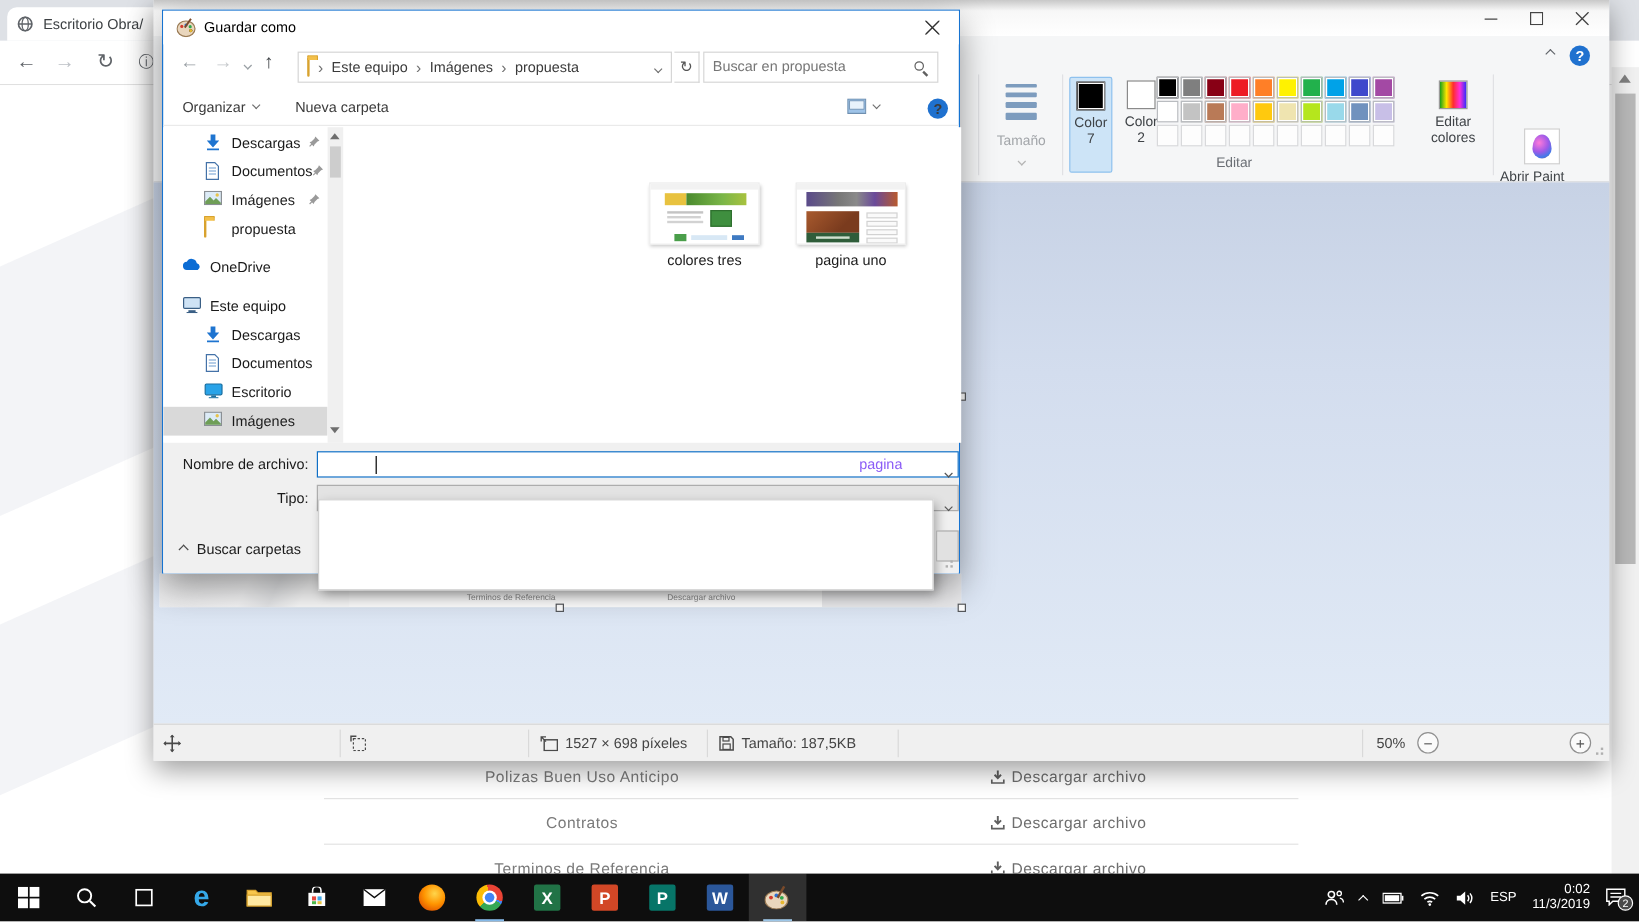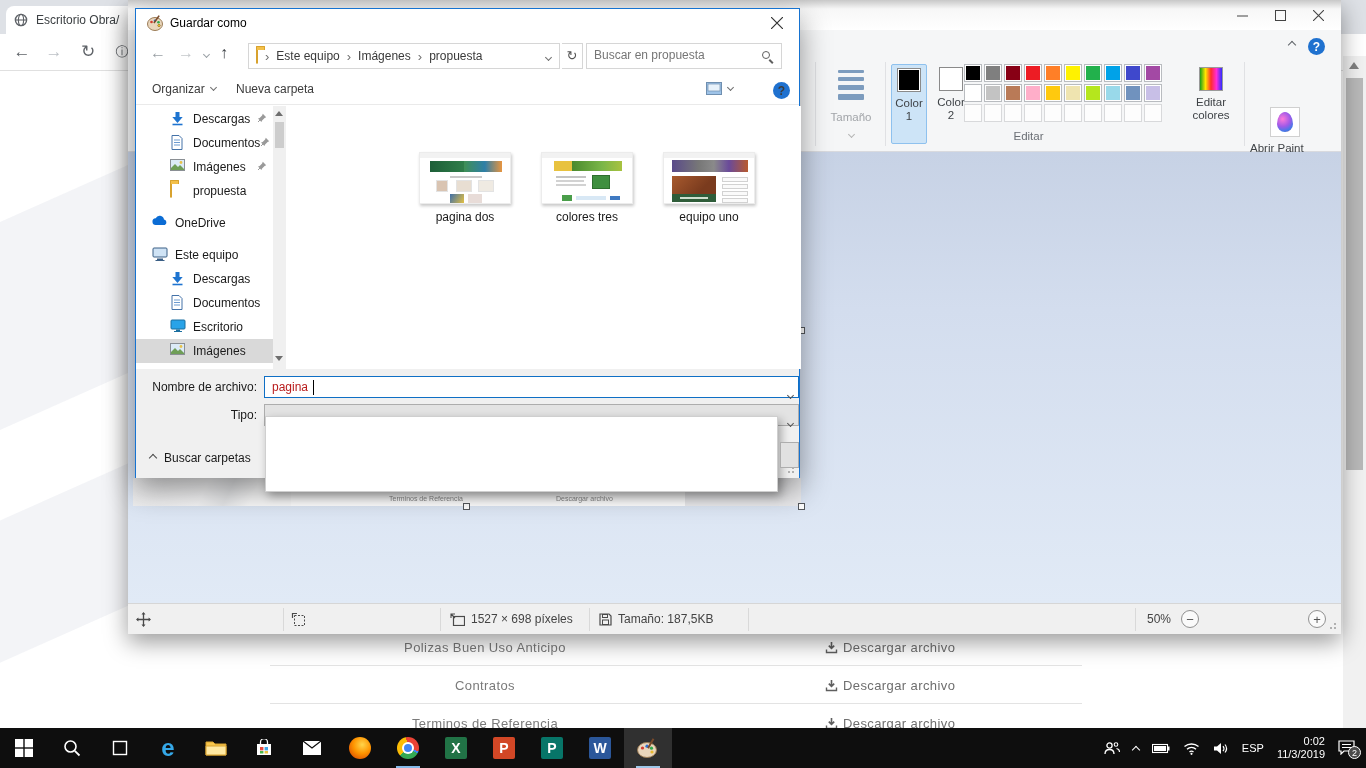--- a/index.html
+++ b/index.html
@@ -129,21 +129,21 @@
   .filearea { position:absolute; left:152px; top:0; width:513px; height:100%; background:#fff; }
   .fitem { position:absolute; width:110px; text-align:center; }
   .fthumb { width:92px; height:52px; margin:0 auto; background:#fff; border:1px solid #ececec;
             box-shadow:1px 2px 3px rgba(0,0,0,.22); position:relative; overflow:hidden; }
   .fname { margin-top:6px; font-size:12px; color:#1a1a1a; }
   .d-bottom { position:absolute; left:0; top:360px; width:100%; height:109px; background:#f0f0f0; }
   .fn-label { position:absolute; right:542px; width:130px; text-align:right; font-size:12px; color:#1a1a1a; }
   .combo { position:absolute; left:128px; width:535px; height:22px; background:#fff; }
   .combo .chevslot { position:absolute; right:5px; top:7px; }
   .fn-combo { top:7px; border:1px solid #0f6fc5; }
-  .fn-text { position:absolute; left:7px; top:3px; font-size:12px; color:#b91c1c; }
+  .fn-text { position:absolute; left:7px; top:3px; font-size:12px; color:#8b5cf6;text-align:right; }
   .caret { position:absolute; left:48px; top:3px; width:1px; height:15px; background:#000; }
   .tipo-combo { top:35px; border:1px solid #adadad; background:#e3e3e3; }
   .autocomplete-pop { position:absolute; left:129px; top:47px; width:513px; height:76px; background:#fff;
                       border:1px solid #cfcfcf; box-shadow:3px 4px 9px rgba(0,0,0,.33); }
   .hidefolders { position:absolute; left:14px; top:82px; display:flex; align-items:center; gap:8px;
                  font-size:12px; color:#1a1a1a; }
   .btn-sliver { position:absolute; left:644px; top:73px; width:19px; height:26px; background:#e1e1e1;
                 border:1px solid #adadad; }
   .chev { display:inline-block; width:6px; height:6px; border-right:1.5px solid #555;
           border-bottom:1.5px solid #555; }
@@ -268,21 +268,21 @@
           <i style="width:26px;height:5px;margin-bottom:4px"></i>
           <i style="width:26px;height:6px"></i>
         </span>
         <div class="gray-label">Tamaño</div>
         <span class="chev down small" style="border-color:#b5b5b5;margin-top:2px"></span>
       </div>
       <div class="rb-sep" style="left:757px"></div>
 
       <div class="colorbox" style="left:763px;background:#cde4f7;border:1px solid #8ec1ee">
         <div class="swatch-big" style="background: rgb(0, 0, 0);"></div>
-        <div class="dark-label">Color 1</div>
+        <div class="dark-label">Color 7</div>
       </div>
       <div class="colorbox" style="left:805px">
         <div class="swatch-big" style="background: rgb(255, 255, 255);"></div>
         <div class="dark-label">Color 2</div>
       </div>
 
       <div class="palette">
         <div class="pal-row">
           <div class="pal-cell" style="background: rgb(0, 0, 0);"></div>
           <div class="pal-cell" style="background: rgb(127, 127, 127);"></div>
@@ -445,21 +445,21 @@
             <i></i>
           </span>
       </div>
     </div>
 
     <div class="d-toolbar">
       <span class="tool-item" style="left:16px">
         <span>Organizar</span>
         <span class="chev down small" style="border-color:#6f6f6f;margin-top:-3px"></span>
       </span>
-      <span class="tool-item" style="left:100px">
+      <span class="tool-item" style="left:110px">
         <span>Nueva carpeta</span>
       </span>
       <span class="tool-item" style="left:570px">
         <svg width="16" height="13" viewBox="0 0 16 13">
           <rect x="0.5" y="0.5" width="15" height="12" fill="#9ec3e8" stroke="#6f8fb0"></rect>
           <rect x="2" y="2" width="12" height="7" fill="#e8f2fb" stroke="#6f8fb0" stroke-width=".7"></rect>
         </svg>
         <span class="chev down small" style="border-color:#6f6f6f;margin-top:-3px"></span>
       </span>
       <span class="tool-item help-circle" style="left:637px;width:17px;height:17px;font-size:12px">?</span>
@@ -575,34 +575,20 @@
         </div>
       </div>
       <div class="side-scroll">
         <div class="tri-up abs" style="left:2px;top:5px"></div>
         <div class="ss-thumb"></div>
         <div class="tri-down abs" style="left:2px;top:250px"></div>
       </div>
 
       <div class="filearea">
 
-        <div class="fitem" style="left:122px;top:46px">
-          <div class="fthumb">
-            <div class="abs" style="left:0;top:0;width:92px;height:5px;background:#f2f2f2"></div>
-            <div class="abs" style="left:10px;top:8px;width:34px;height:11px;background:linear-gradient(90deg,#1d5f38,#2f7d4a)"></div>
-            <div class="abs" style="left:44px;top:8px;width:38px;height:11px;background:linear-gradient(90deg,#3f8f55,#2e7fa8 55%,#e8953f)"></div>
-            <div class="abs" style="left:30px;top:23px;width:32px;height:2px;background:#c9c9c9"></div>
-            <div class="abs" style="left:16px;top:27px;width:12px;height:12px;background:#d9c4b2;border:1px solid #e3e3e3"></div>
-            <div class="abs" style="left:36px;top:27px;width:16px;height:12px;background:#e8ded2;border:1px solid #e3e3e3"></div>
-            <div class="abs" style="left:58px;top:27px;width:16px;height:12px;background:#efeae2;border:1px solid #e3e3e3"></div>
-            <div class="abs" style="left:30px;top:41px;width:14px;height:10px;background:linear-gradient(120deg,#3f6fa8,#e8c23f)"></div>
-            <div class="abs" style="left:48px;top:41px;width:14px;height:10px;background:#e8dcd8"></div>
-          </div>
-          <div class="fname">pagina dos</div>
-        </div>
 
         <div class="fitem" style="left:244px;top:46px">
           <div class="fthumb">
             <div class="abs" style="left:0;top:0;width:92px;height:5px;background:#f2f2f2"></div>
             <div class="abs" style="left:12px;top:8px;width:18px;height:10px;background:#e8c23f"></div>
             <div class="abs" style="left:30px;top:8px;width:50px;height:10px;background:linear-gradient(90deg,#4a8a2e,#7ab648 60%,#a8c23f)"></div>
             <div class="abs" style="left:14px;top:23px;width:30px;height:2px;background:#c4c4c4"></div>
             <div class="abs" style="left:14px;top:27px;width:28px;height:2px;background:#d2d2d2"></div>
             <div class="abs" style="left:14px;top:31px;width:30px;height:2px;background:#d2d2d2"></div>
             <div class="abs" style="left:50px;top:22px;width:18px;height:14px;background:#3f8f3f;border:1px solid #2e6f2e"></div>
@@ -618,21 +604,21 @@
             <div class="abs" style="left:0;top:0;width:92px;height:5px;background:#f2f2f2"></div>
             <div class="abs" style="left:8px;top:7px;width:76px;height:12px;background:linear-gradient(90deg,#5a4a8a,#777 35%,#8a8a8a 55%,#6a4a9a 75%,#b85a2e)"></div>
             <div class="abs" style="left:8px;top:23px;width:44px;height:18px;background:linear-gradient(135deg,#a85a2e,#7a3b1e 70%)"></div>
             <div class="abs" style="left:8px;top:41px;width:44px;height:8px;background:#2f5d3a"></div>
             <div class="abs" style="left:16px;top:44px;width:28px;height:2px;background:#cfe0cf"></div>
             <div class="abs" style="left:58px;top:24px;width:26px;height:5px;border:1px solid #d2d2d2;background:#fafafa"></div>
             <div class="abs" style="left:58px;top:31px;width:26px;height:5px;border:1px solid #d2d2d2;background:#fafafa"></div>
             <div class="abs" style="left:58px;top:38px;width:26px;height:5px;border:1px solid #d2d2d2;background:#fafafa"></div>
             <div class="abs" style="left:58px;top:45px;width:26px;height:5px;border:1px solid #d2d2d2;background:#fafafa"></div>
           </div>
-          <div class="fname">equipo uno</div>
+          <div class="fname">pagina uno</div>
         </div>
       </div>
     </div>
 
     <div class="d-bottom">
       <span class="fn-label" style="top:11px">Nombre de archivo:</span>
       <div class="combo fn-combo">
         <input class="fn-text" style="border: none; outline: none; background: transparent; width: 480px; font-family: inherit; font-size: 12px;" value="pagina">
         <span class="caret"></span>
         <span class="chevslot"><span class="chev down small" style="border-color:#555"></span></span>

